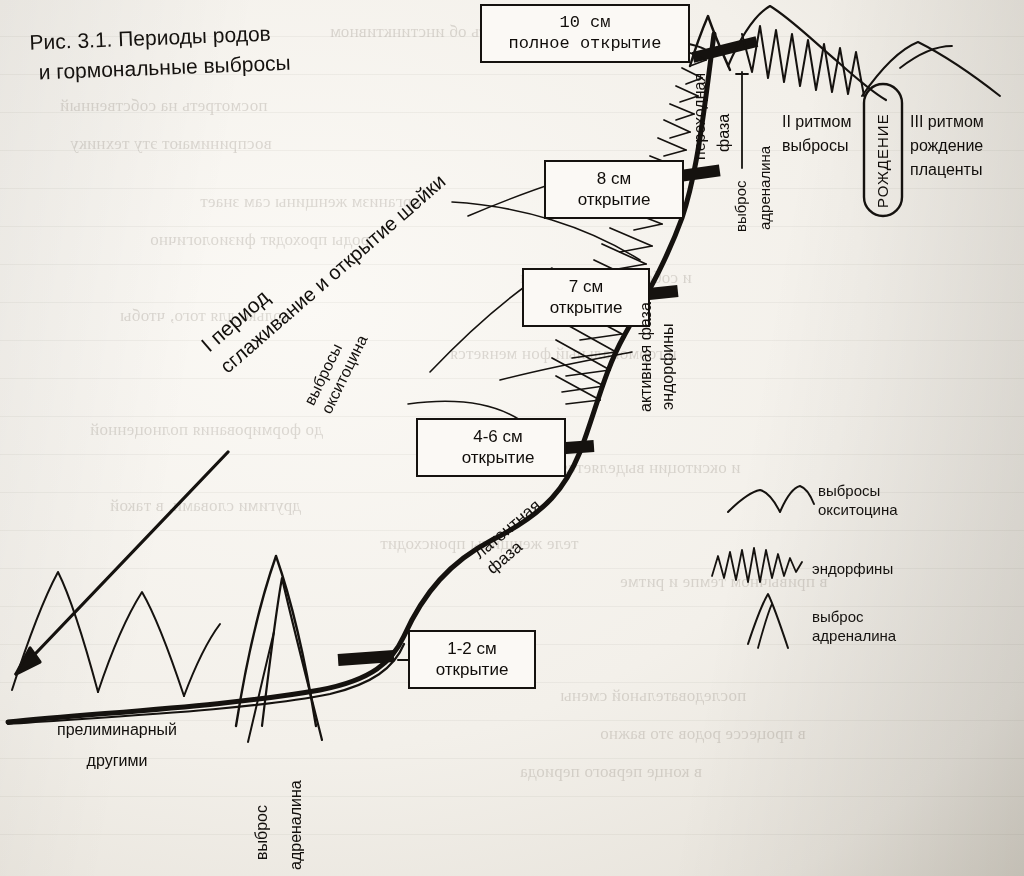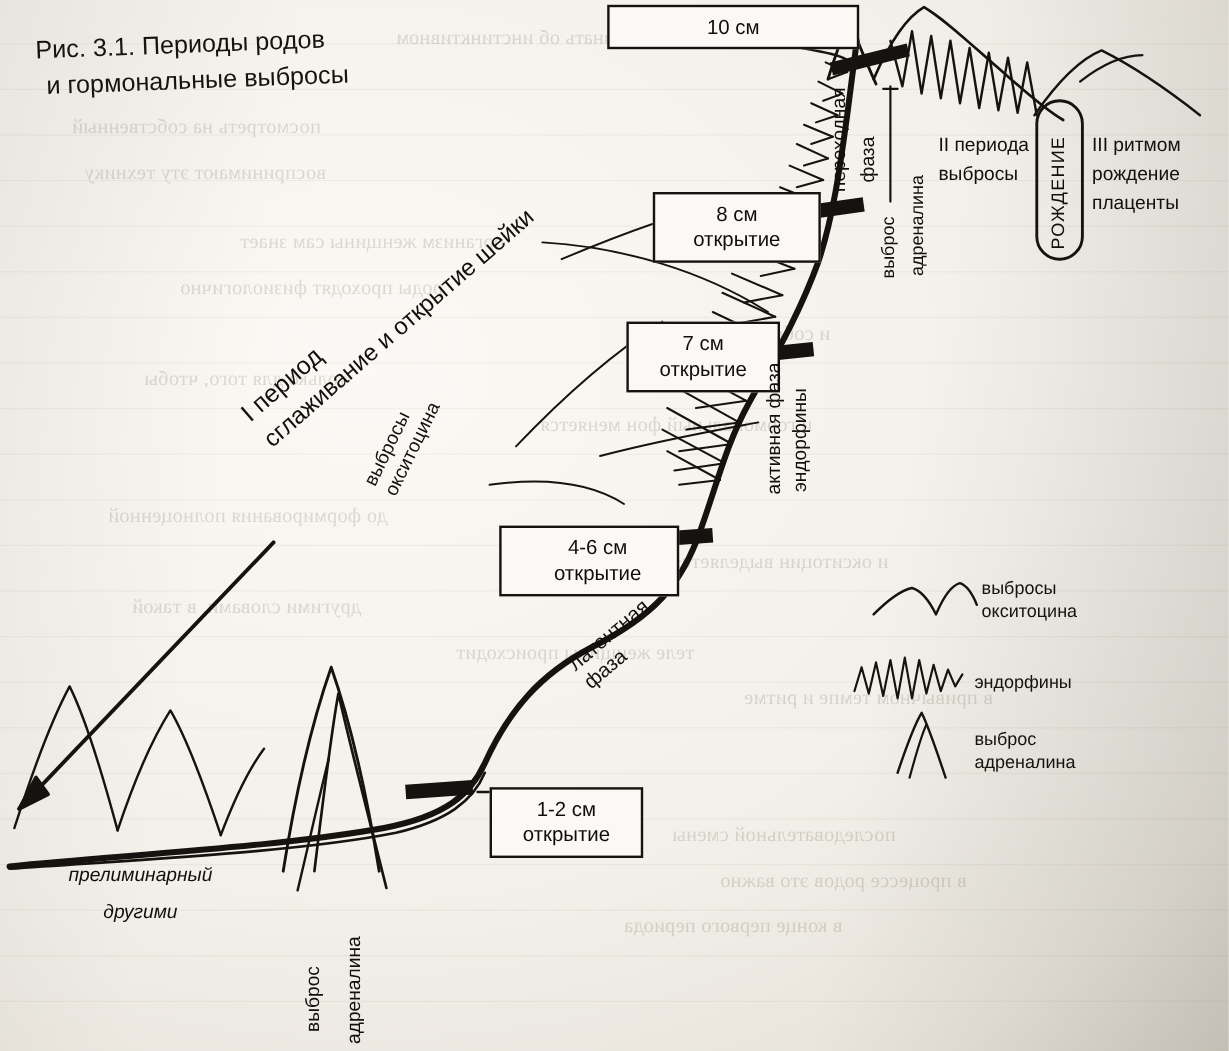--- a/index.html
+++ b/index.html
@@ -234,60 +234,61 @@
     <path stroke-width="2" d="M 748,644 C 756,620 762,604 768,594 C 774,606 780,624 788,648"></path>
     <path stroke-width="1.8" d="M 758,648 C 764,626 768,612 772,604"></path>
   </g>
 </svg>
 
 <div class="title" style="left:30px;top:22px;width:300px;">
   <div>Рис. 3.1. Периоды родов</div>
   <div style="margin-left:8px;">и гормональные выбросы</div>
 </div>
 
-<div class="boxlbl" style="left:506px;top:4px;width:186px;">
+<div class="boxlbl" style="left:480px;top:4px;width:186px;font-family:Liberation Mono, monospace;">
   <div>10 см</div>
+  <div>полное открытие</div>
 </div>
 
 <div class="boxlbl" style="left:544px;top:160px;width:116px;">
   <div>8 см</div>
   <div>открытие</div>
 </div>
 
 <div class="boxlbl" style="left:522px;top:268px;width:104px;">
   <div>7 см</div>
   <div>открытие</div>
 </div>
 
-<div class="boxlbl" style="left:416px;top:438px;width:112px;padding-left:24px;">
+<div class="boxlbl" style="left:416px;top:418px;width:112px;padding-left:24px;">
   <div>4-6 см</div>
   <div>открытие</div>
 </div>
 
-<div class="boxlbl" style="left:408px;top:656px;width:104px;">
+<div class="boxlbl" style="left:408px;top:630px;width:104px;">
   <div>1-2 см</div>
   <div>открытие</div>
 </div>
 
 <div class="lbl" style="left:196px;top:338px;font-size:20px;transform:rotate(-41deg);transform-origin:left top;">
   <div style="font-size:21px;">I период</div>
   <div style="font-size:20px;margin-top:4px;">сглаживание и открытие шейки</div>
 </div>
 
 <div class="lbl" style="left:300px;top:400px;font-size:16px;transform:rotate(-64deg);transform-origin:left top;">
   <div>выбросы</div>
   <div>окситоцина</div>
 </div>
 
 <div class="lbl" style="left:470px;top:548px;font-size:17px;transform:rotate(-40deg);transform-origin:left top;">
   <div>латентная</div>
   <div>фаза</div>
 </div>
 
-<div class="lbl" style="left:52px;top:720px;font-size:16px;text-align:center;width:130px;font-style:italic;">
+<div class="lbl" style="left:52px;top:720px;font-size:16px;text-align:center;width:130px;">
   <div>прелиминарный</div>
   <div style="margin-top:12px;">другими</div>
 </div>
 
 <div class="lbl vert" style="left:252px;top:720px;font-size:16px;height:140px;">
   <span>выброс</span>
 </div>
 <div class="lbl vert" style="left:286px;top:720px;font-size:16px;height:150px;">
   <span>адреналина</span>
 </div>
@@ -308,21 +309,21 @@
 </div>
 
 <div class="lbl vert" style="left:732px;top:142px;font-size:15px;height:90px;">
   <span>выброс</span>
 </div>
 <div class="lbl vert" style="left:756px;top:110px;font-size:15px;height:120px;">
   <span>адреналина</span>
 </div>
 
 <div class="lbl" style="left:782px;top:110px;font-size:16px;line-height:1.5;">
-  <div>II периода</div>
+  <div>II ритмом</div>
   <div>выбросы</div>
 </div>
 
 <div class="lbl vert" style="left:874px;top:96px;font-size:15px;height:112px;letter-spacing:1px;">
   <span>РОЖДЕНИЕ</span>
 </div>
 
 <div class="lbl" style="left:910px;top:110px;font-size:16px;line-height:1.5;">
   <div>III ритмом</div>
   <div>рождение</div>

